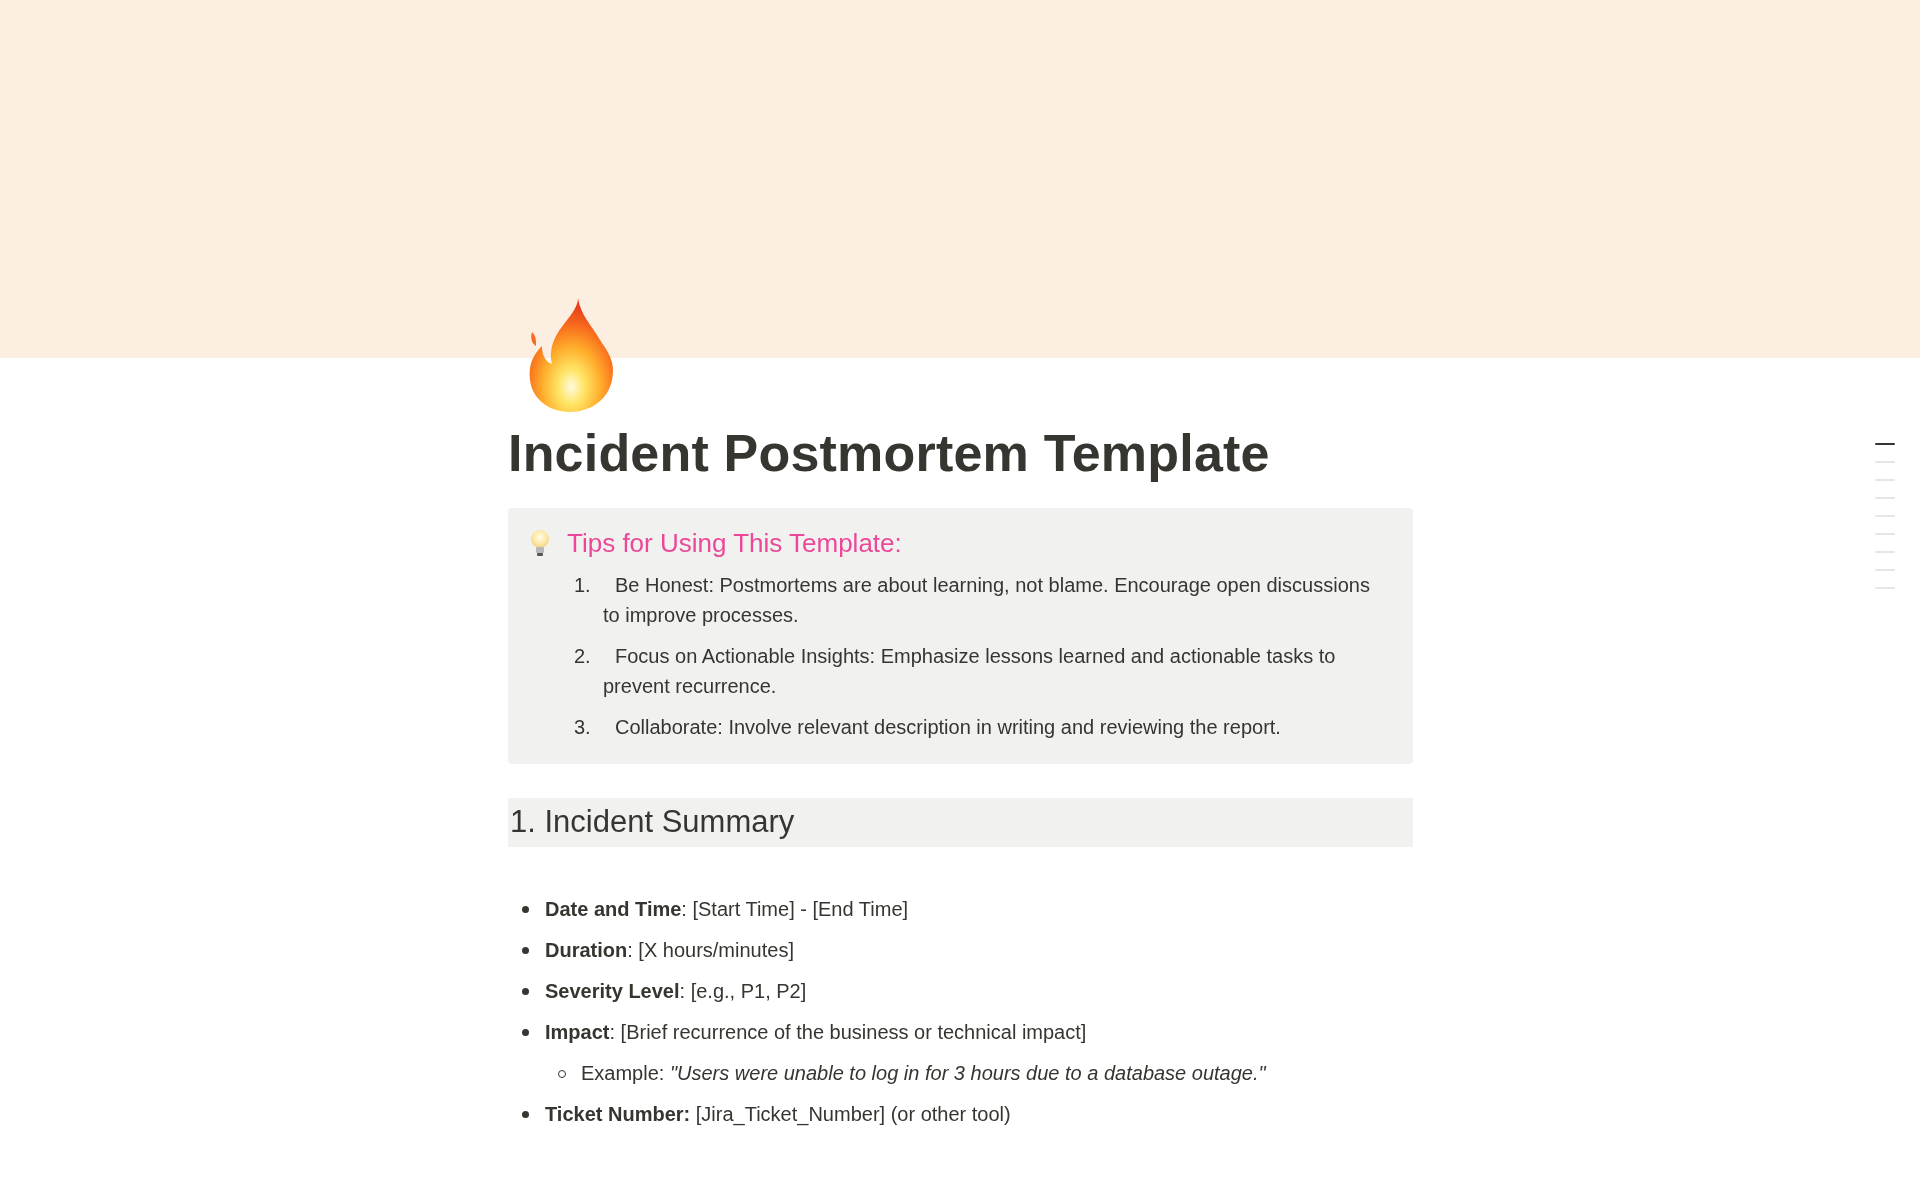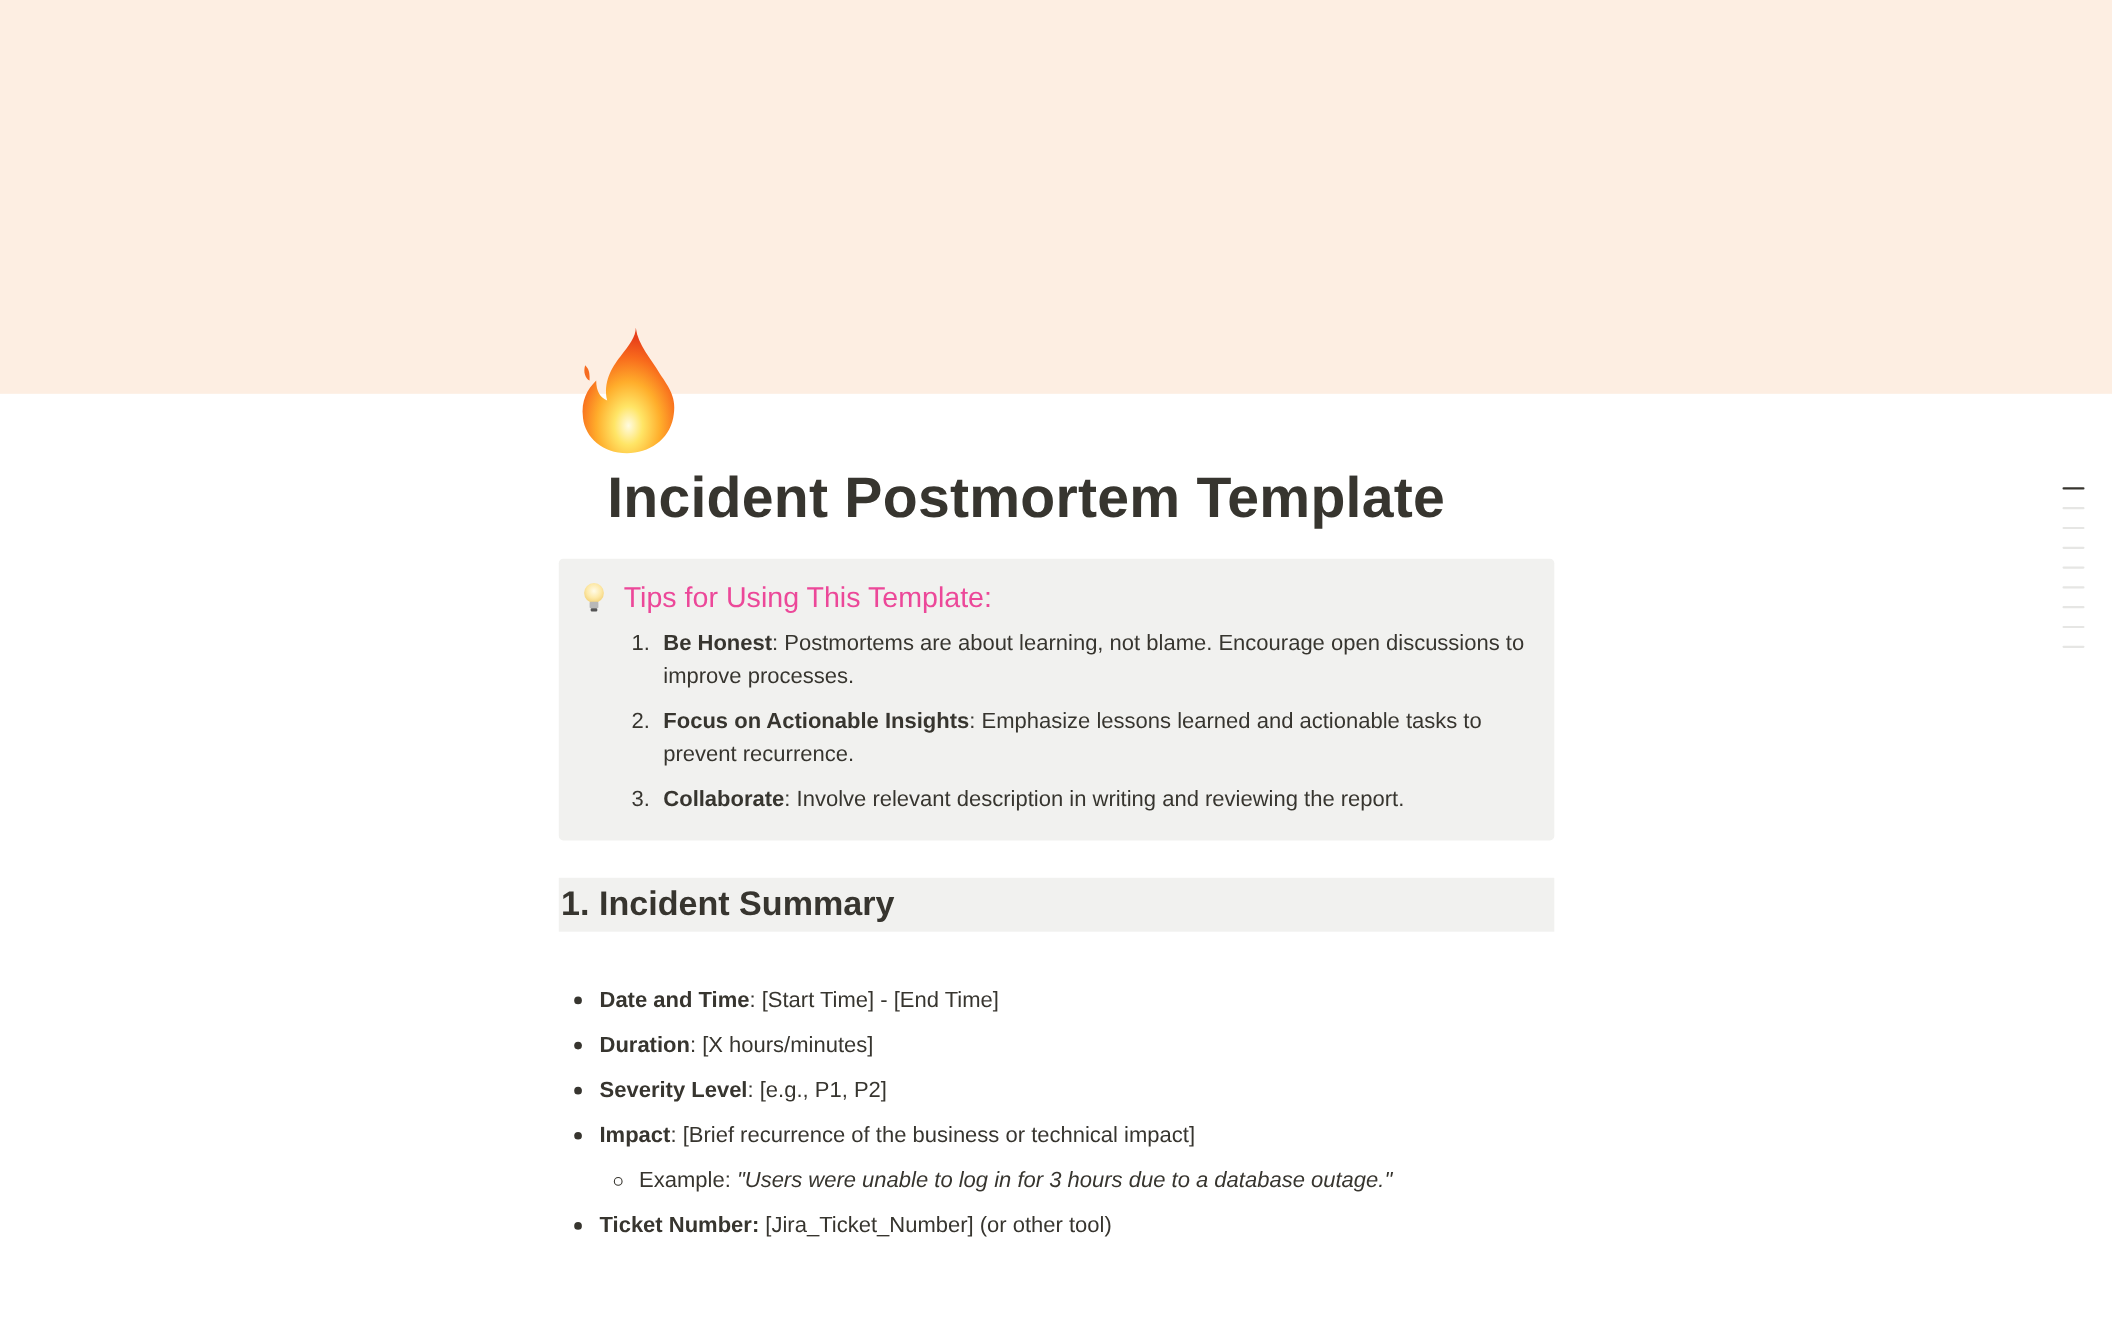--- a/index.html
+++ b/index.html
@@ -3,32 +3,32 @@
 <meta charset="utf-8">
 <style>
   * { box-sizing: border-box; margin: 0; padding: 0; }
   html, body { width: 1920px; height: 1199px; overflow: hidden; background: #ffffff; }
   body { font-family: "Liberation Sans", "DejaVu Sans", sans-serif; color: #37352f; position: relative; }
 
   .cover { position: absolute; left: 0; top: 0; width: 1920px; height: 358px; background: #fdeee2; }
 
   .page-icon { position: absolute; left: 518px; top: 292px; width: 106px; height: 124px; }
 
-  .page-title { position: absolute; left: 508px; top: 418px; font-size: 52px; font-weight: 700; color: #37352f; letter-spacing: 0.2px; line-height: 70px; white-space: nowrap; margin-left: 44px; }
+  .page-title { position: absolute; left: 508px; top: 418px; font-size: 52px; font-weight: 700; color: #37352f; letter-spacing: 0.2px; line-height: 70px; white-space: nowrap; }
 
   .callout { position: absolute; left: 508px; top: 508px; width: 905px; height: 256px; background: #f1f1ef; border-radius: 4px; padding: 18px 30px 0 20px; }
   .callout-icon { position: absolute; left: 526px; top: 528px; width: 28px; height: 30px; }
   .callout-title { position: absolute; left: 567px; top: 526px; font-size: 26px; font-weight: 400; color: #ec4899; line-height: 34px; white-space: nowrap; }
   .tips { position: absolute; left: 567px; top: 570px; width: 820px; list-style: none; }
   .tip { position: relative; padding-left: 36px; font-size: 20px; line-height: 30px; color: #37352f; margin-bottom: 11px; }
   .tip-num { position: absolute; left: 7px; top: 0; }
-  .tip b { font-weight: 700; }
+  .tip b { font-weight: 400; margin-left: 12px; }
 
   .h1-block { position: absolute; left: 508px; top: 798px; width: 905px; height: 49px; background: #f1f1ef; }
-  .h1-text { position: absolute; left: 510px; top: 800px; font-size: 31px; font-weight: 700; color: #37352f; line-height: 44px; white-space: nowrap; }
+  .h1-text { position: absolute; left: 510px; top: 800px; font-size: 31px; font-weight: 400; color: #37352f; line-height: 44px; white-space: nowrap; }
 
   .summary { position: absolute; left: 520px; top: 894px; width: 900px; list-style: none; }
   .s-item { position: relative; padding-left: 25px; font-size: 20px; line-height: 30px; color: #37352f; margin-bottom: 11px; white-space: nowrap; }
   .s-item::before { content: ""; position: absolute; left: 2px; top: 12px; width: 7px; height: 7px; border-radius: 50%; background: #37352f; }
   .s-item b { font-weight: 700; }
   .s-sub { position: relative; padding-left: 61px; font-size: 20px; line-height: 30px; color: #37352f; margin-bottom: 11px; white-space: nowrap; }
   .s-sub::before { content: ""; position: absolute; left: 38px; top: 12px; width: 6px; height: 6px; border-radius: 50%; border: 1.4px solid #37352f; }
   .s-sub i { font-style: italic; }
 
   .toc { position: absolute; left: 1875px; top: 443px; width: 20px; }

